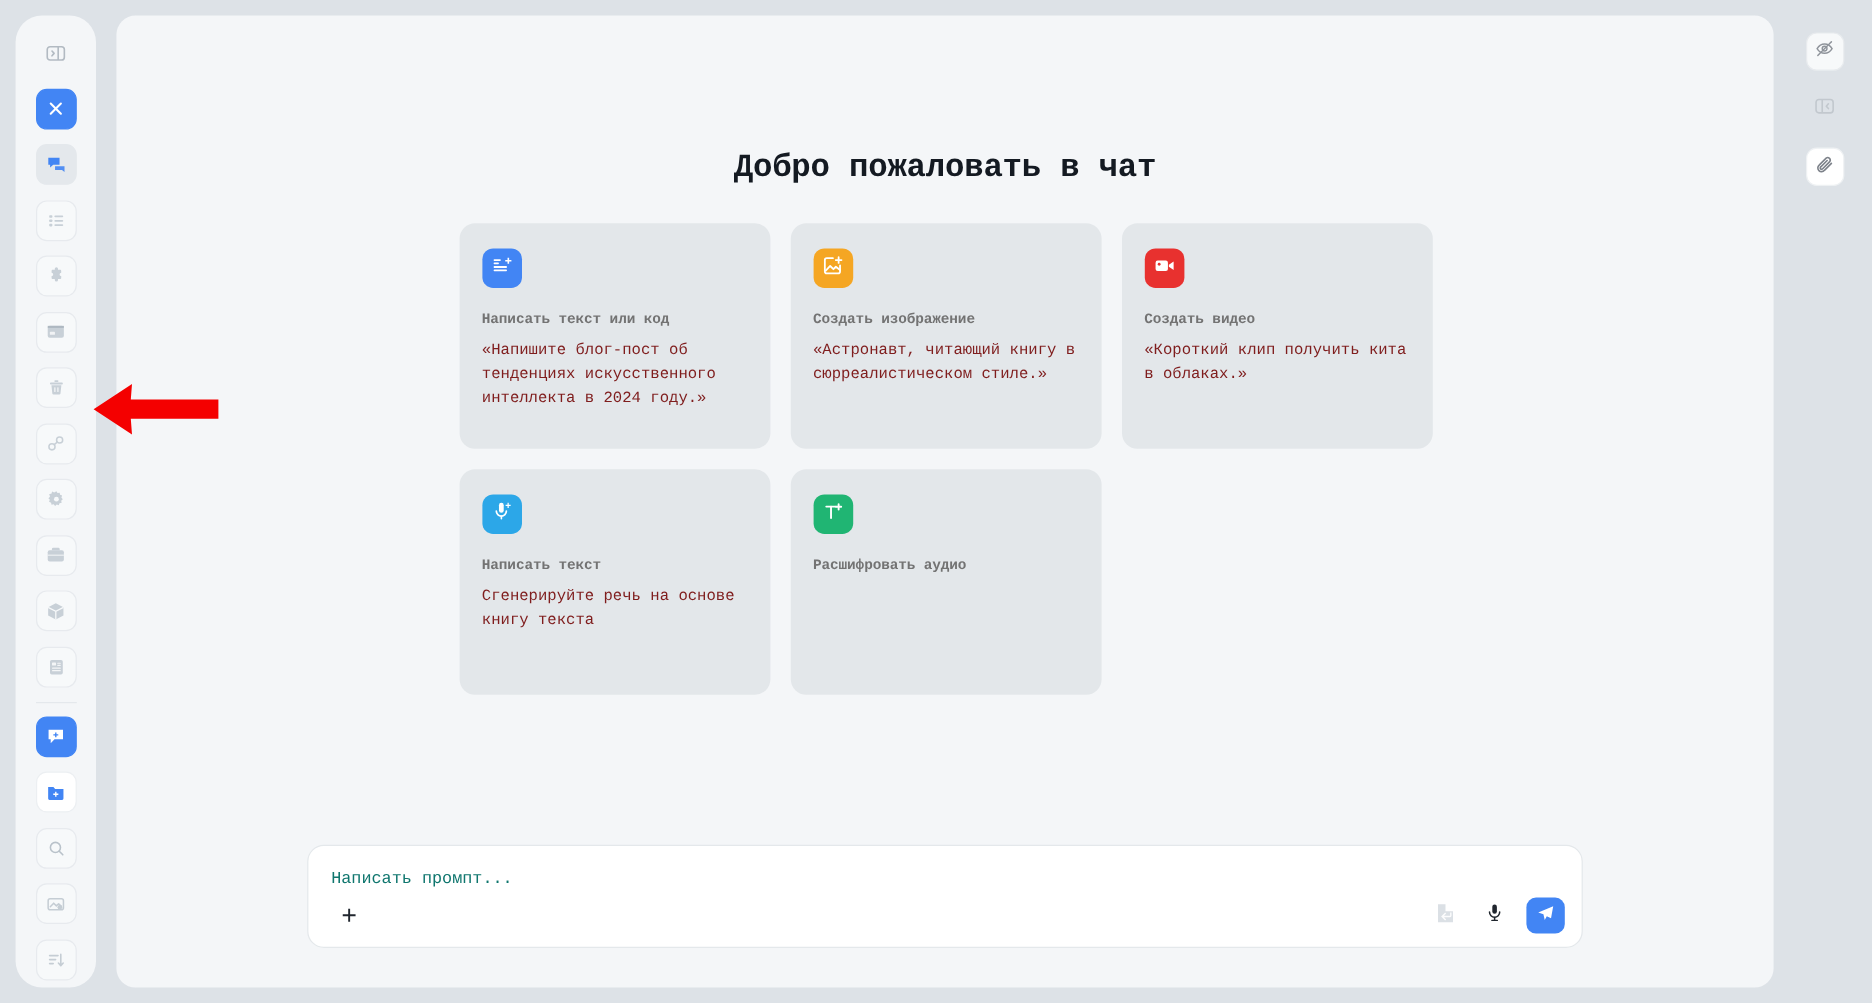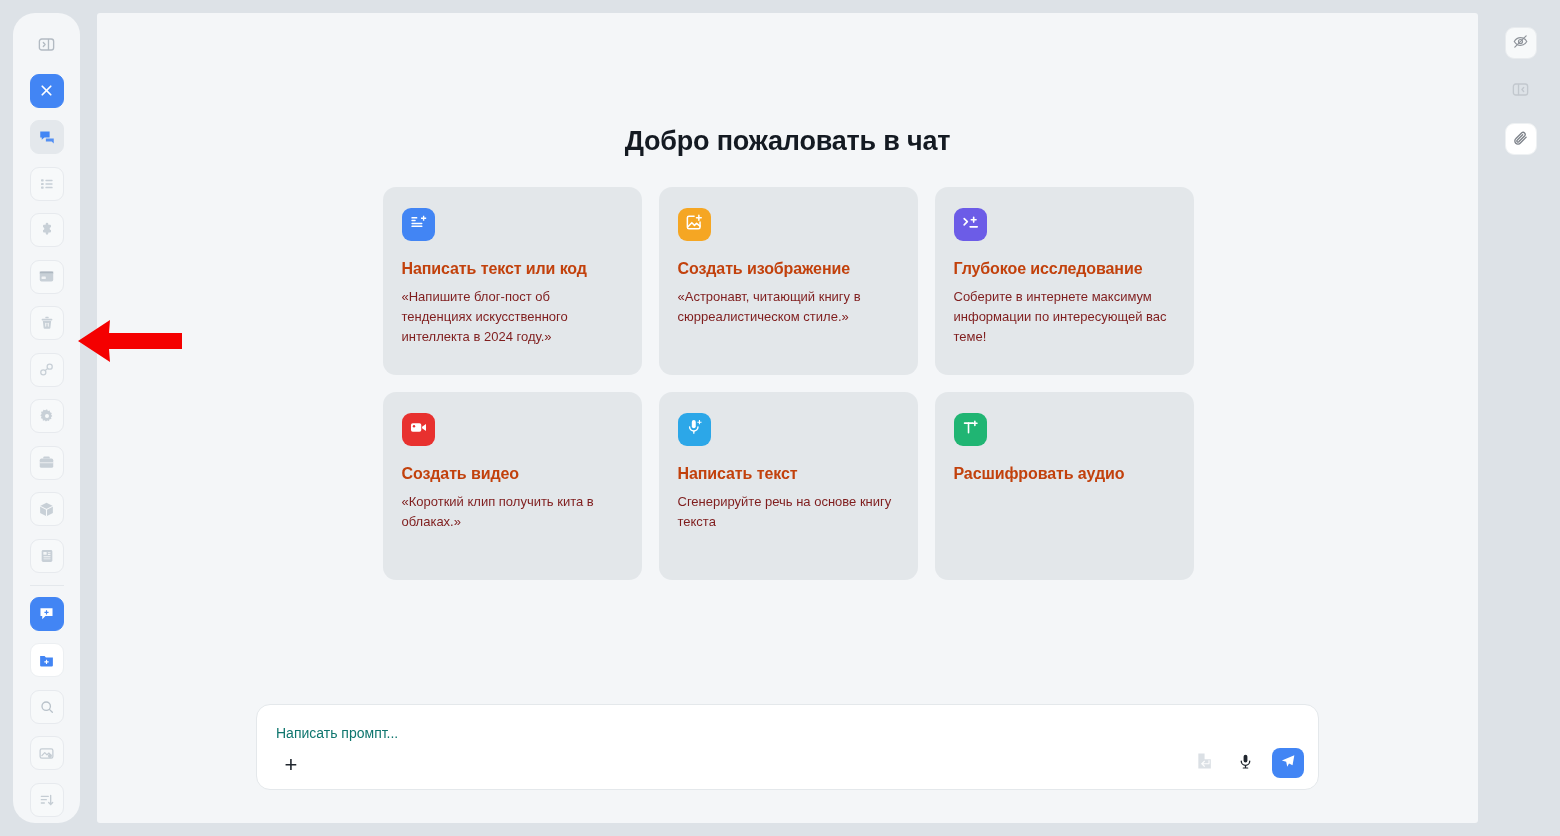--- a/index.html
+++ b/index.html
@@ -53,22 +53,23 @@
     border: 1px solid #e8ebee; background: #f7f9fa;
   }
   .rr-btn.plain { border-color: transparent; background: transparent; }
   .rr-btn.white { background: #fff; border-color: #eef1f3; }
 
   
   .main {
     position: absolute; left: 97px; top: 13px;
     width: 1381px; height: 810px;
     background: #f4f6f8;
-    border-radius: 3px;
+    border-radius: 16px;
     overflow: hidden;
+    font-family: Liberation Mono, monospace;
   }
   .main-inner {
     position: absolute; left: 0; top: 0; right: 0; bottom: 0;
     display: flex; flex-direction: column; align-items: center;
   }
   .page-title {
     margin-top: 113px;
     font-size: 27px; font-weight: bold; color: #141a22;
     letter-spacing: -0.2px;
   }
@@ -87,21 +88,21 @@
     border-radius: 13px;
     padding: 21px 19px 0 19px;
     cursor: pointer;
   }
   .card-icon {
     width: 33px; height: 33px; border-radius: 9px;
     display: flex; align-items: center; justify-content: center;
     margin-bottom: 19px;
   }
   .card-title {
-    font-size: 16px; font-weight: bold; color: #c2410c;
+    font-size: 12px; font-weight: bold; color: #737373;
     margin-bottom: 9px; letter-spacing: -0.1px;
   }
   .card-desc {
     font-size: 13px; color: #7f1d1d; line-height: 1.54;
   }
 
   
   .composer {
     position: absolute; left: 159px; bottom: 33px;
     width: 1063px; height: 86px;
@@ -384,33 +385,20 @@
                 <path d="M19 11.5V18a2 2 0 01-2 2H5a2 2 0 01-2-2V6a2 2 0 012-2h6.5" stroke-linecap="round"></path>
                 <path d="M4 17l4.6-4.8 3.4 3.4 2.6-2.6L19 16.5" stroke-linecap="round" stroke-linejoin="round"></path>
                 <path d="M17.5 3v6M14.5 6h6" stroke-linecap="round"></path>
               </svg>
             </span>
           </div>
           <div class="card-title">Создать изображение</div>
           <div class="card-desc">«Астронавт, читающий книгу в сюрреалистическом стиле.»</div>
         </div>
 
-        <div class="card">
-          <div class="card-icon" style="background:#6c5ce7">
-            <span>
-              <svg width="19" height="19" viewBox="0 0 24 24" fill="none" stroke="#ffffff" stroke-width="2.1" stroke-linecap="round" stroke-linejoin="round">
-                <path d="M4 7l4 4-4 4"></path>
-                <path d="M11.5 17.5h9"></path>
-                <path d="M16 5.5v6M13 8.5h6"></path>
-              </svg>
-            </span>
-          </div>
-          <div class="card-title">Глубокое исследование</div>
-          <div class="card-desc">Соберите в интернете максимум информации по интересующей вас теме!</div>
-        </div>
 
         <div class="card">
           <div class="card-icon" style="background:#e8312f">
             <span>
               <svg width="19" height="19" viewBox="0 0 24 24" fill="#ffffff">
                 <rect x="2.5" y="6.5" width="13" height="11" rx="2.2"></rect>
                 <path d="M16.5 11l5-3.4v8.8l-5-3.4z"></path>
                 <circle cx="6.3" cy="10.4" r="1.5" fill="#e8312f"></circle>
               </svg>
             </span>

